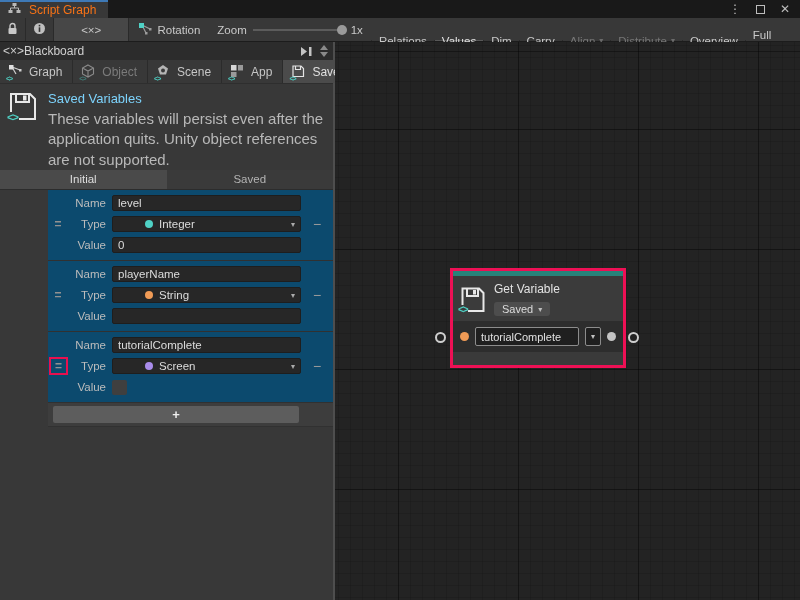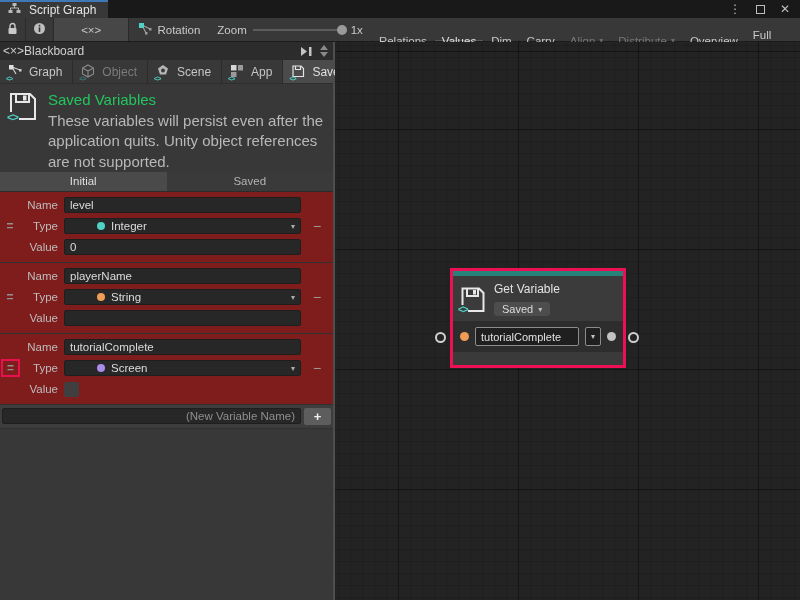--- a/index.html
+++ b/index.html
@@ -3,21 +3,21 @@
 <meta charset="utf-8">
 <style>
   * { margin:0; padding:0; box-sizing:border-box; }
   html,body { width:800px; height:600px; overflow:hidden; background:#191919;
               font-family:"Liberation Sans", sans-serif; -webkit-font-smoothing:antialiased; }
   .app { width:800px; height:600px; display:flex; flex-direction:column; }
 
   
   .tabbar { height:18px; background:#191919; display:flex; align-items:stretch; flex:0 0 18px; }
   .doc-tab { display:flex; align-items:center; gap:5px; padding:0 12px 0 7px;
-             background:#383838; border-top:2px solid #3e79b6; color:#e5e5e5; font-size:12px; }
+             background:#383838; border-top:2px solid #3e79b6; color:#f97316; font-size:12px; }
   .win-controls { margin-left:auto; display:flex; align-items:center; gap:15px; padding-right:10px;
                   color:#bdbdbd; font-size:12px; }
   .win-controls .glyph { cursor:default; line-height:1; }
   .sq { width:9px; height:9px; border:1.5px solid #bdbdbd; display:inline-block; }
 
   
   .toolbar { height:24px; flex:0 0 24px; background:#383838; display:flex; align-items:stretch;
              border-bottom:1px solid #1c1c1c; font-size:11.5px; color:#c9c9c9; }
   .tbtn { display:flex; align-items:center; justify-content:center; padding:0 7px;
           border-right:1px solid #2a2a2a; }
@@ -58,29 +58,29 @@
   .bb-tab.disabled { color:#7b7b7b;text-align:right; }
   .tab-ico { position:relative; width:17px; height:16px; flex:0 0 17px; }
   .tab-ico svg { position:absolute; top:0; left:1px; }
   .badge { position:absolute; left:-1px; bottom:-2px; font-size:7px; font-weight:bold;
            color:#4fd1c5; background:transparent; letter-spacing:-1px; line-height:1; }
   .disabled .badge { opacity:.45; }
 
   .bb-info { flex:0 0 72px; display:flex; gap:10px; padding:7px 8px 0 8px; }
   .floppy-wrap { position:relative; width:30px; height:32px; flex:0 0 30px; }
   .floppy-wrap .badge { font-size:11px; bottom:0; left:-2px; background:#383838; padding:0 1px; }
-  .info-title { font-size:15px; color:#22c55e; margin-bottom:3px; }
+  .info-title { font-size:13px; color:#7dd3fc; margin-bottom:3px; }
   .info-desc { font-size:15px; color:#b8b8b8; line-height:1.35; width:278px; }
 
   .subtabs { height:20px; flex:0 0 20px; display:flex; font-size:11.5px; }
   .subtab { flex:1; display:flex; align-items:center; justify-content:center; background:#3a3a3a;
             color:#b3b3b3; border-bottom:1px solid #2c2c2c; }
   .subtab.active { background:#4a4a4a; color:#dedede; }
 
-  .vars { background:#7f1d1d; }
+  .vars { background:#0c4a6e;margin-left:48px; }
   .var-block { padding:3px 0 4px 0; border-bottom:1px solid #313131; }
   .var-row { display:grid; grid-template-columns:20px 44px 1fr 32px; align-items:center; height:21px; }
   .var-label { text-align:right; padding-right:6px; color:#bcbcbc; font-size:11.5px; }
   .handle { display:flex; align-items:center; justify-content:center; color:#919191;
             font-size:12px; font-weight:bold; height:18px; }
   .handle.hl { border:2px solid #e8104f; width:19px; margin-left:1px; }
   .field, .ifield { height:16px; background:#272727; border:1px solid #1e1e1e; border-radius:2px;
             color:#dcdcdc; font-size:11.5px; padding:0 5px; display:flex; align-items:center; }
   input.ifield { width:100%; outline:none; font-family:"Liberation Sans", sans-serif; }
   input.ifield::placeholder { color:#8f8f8f; }
@@ -375,21 +375,20 @@
             <span></span>
             <span class="var-label">Value</span>
             <span style="display:flex">
               <span class="checkbox"><span class="inner"></span></span>
             </span>
             <span></span>
           </div>
         </div>
 
         <div class="newvar-row">
-          <input class="ifield" value="" placeholder="(New Variable Name)" style="">
           <span class="add-btn">+</span>
         </div>
       </div>
 
       <div class="panel-fill"></div>
     </div>
 
     <div class="graph">
 
       <span class="ring" style="left:100px; top:290px;"></span>

